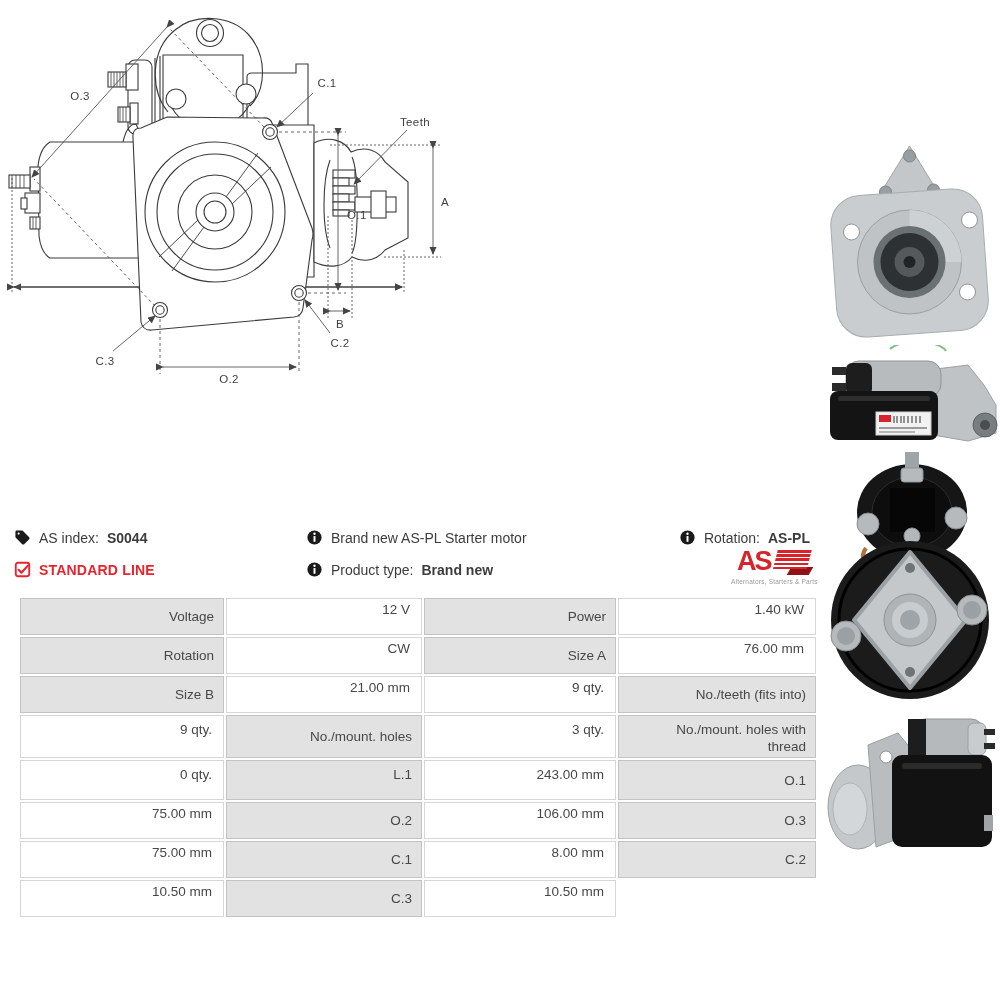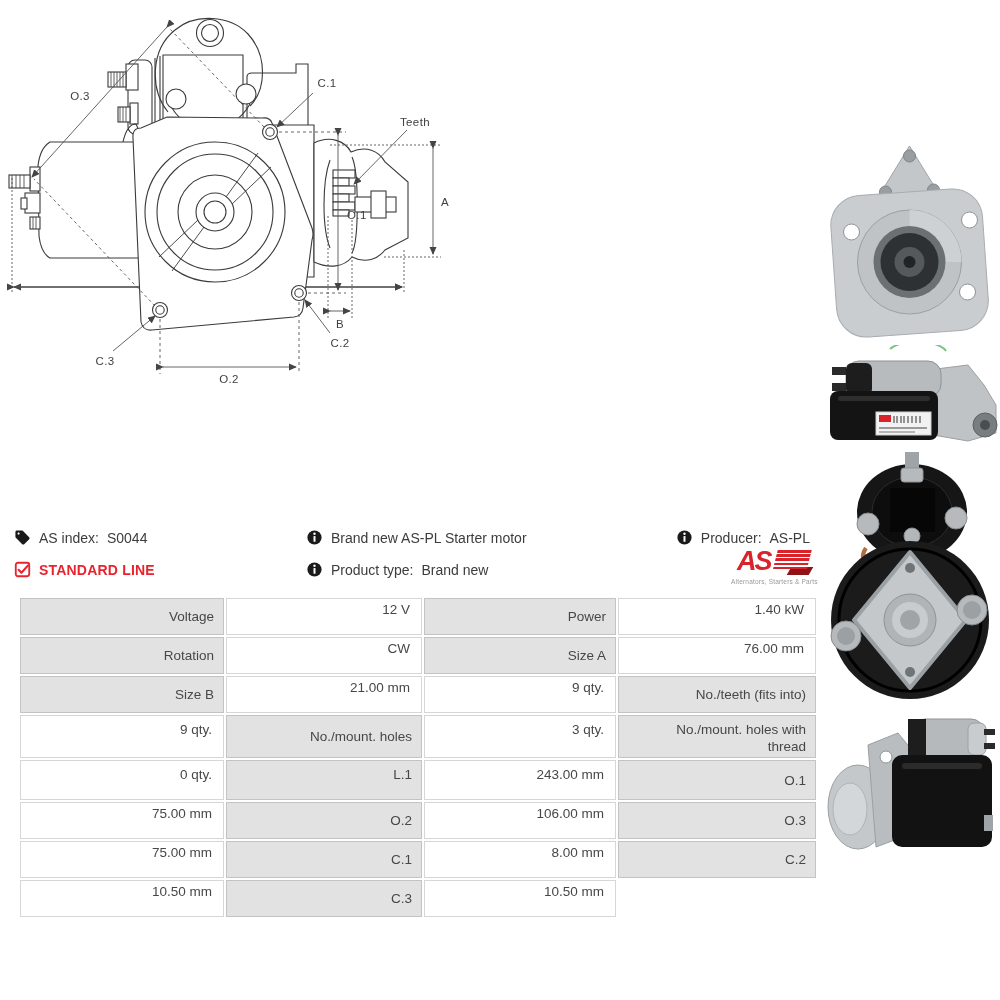--- a/index.html
+++ b/index.html
@@ -9,27 +9,27 @@
   }
   
   .draw{position:absolute;}
   #side-draw{left:0;top:150;}
   #front-draw{left:440;top:128;}
   .dim-text{font-size:11.5px;fill:#3f3f3f;letter-spacing:.4px;}
   
   .photo{position:absolute;left:818px;width:182px;}
   
   .info-item{position:absolute;display:flex;align-items:center;gap:8px;font-size:14px;color:#3c3c3c;white-space:nowrap;}
-  .info-item .b{font-weight:normal;}
+  .info-item .b{font-weight:bold;}
   .red-line{color:#e8232e;font-weight:bold;letter-spacing:.2px;}
   .ico{width:17px;height:17px;flex:0 0 auto;display:inline-block;}
   
   .as-logo{position:absolute;left:731px;top:547px;width:84px;text-align:center;}
   .as-mark{position:relative;height:30px;}
-  .as-text{position:absolute;left:6px;top:0;font-size:27px;line-height:28px;font-weight:bold;font-style:italic;color:#d8232a;letter-spacing:-2px;}
+  .as-text{position:absolute;left:6px;top:0;font-size:27px;line-height:28px;font-weight:bold;color:#d8232a;letter-spacing:-2px;}
   .as-stripes{position:absolute;left:44px;top:3px;width:34px;height:22px;transform:skewX(-14deg);}
   .as-stripes i{display:block;height:2.6px;margin-bottom:1.6px;background:#d8232a;}
   .as-wedge{position:absolute;left:58px;top:20px;width:22px;height:8px;background:#8e1216;transform:skewX(-30deg);}
   .as-tagline{margin-top:1px;font-size:6.5px;color:#9a9a9a;white-space:nowrap;letter-spacing:.2px;}
   
   .spec-table{
     position:absolute;left:20px;top:598px;width:802px;
     display:grid;grid-template-columns:204px 196px 192px 198px;
     gap:2px;grid-auto-rows:minmax(27px,auto);
   }
@@ -317,21 +317,21 @@
   <span>Product type:</span>
   <span class="b">Brand new</span>
 </div>
 
 <div class="info-item" style="right:190px;top:529px">
   <svg class="ico" viewBox="0 0 24 24">
     <circle cx="12" cy="12" r="10" fill="#1a1a1a"></circle>
     <rect x="10.6" y="10" width="2.8" height="8" fill="#ffffff"></rect>
     <circle cx="12" cy="6.8" r="1.7" fill="#ffffff"></circle>
   </svg>
-  <span>Producer:</span>
+  <span>Rotation:</span>
   <span class="b">AS-PL</span>
 </div>
 
 <div class="as-logo">
   <div class="as-mark">
     <span class="as-text">AS</span>
     <span class="as-wedge"></span>
     <span class="as-stripes">
         <i></i>
         <i></i>

